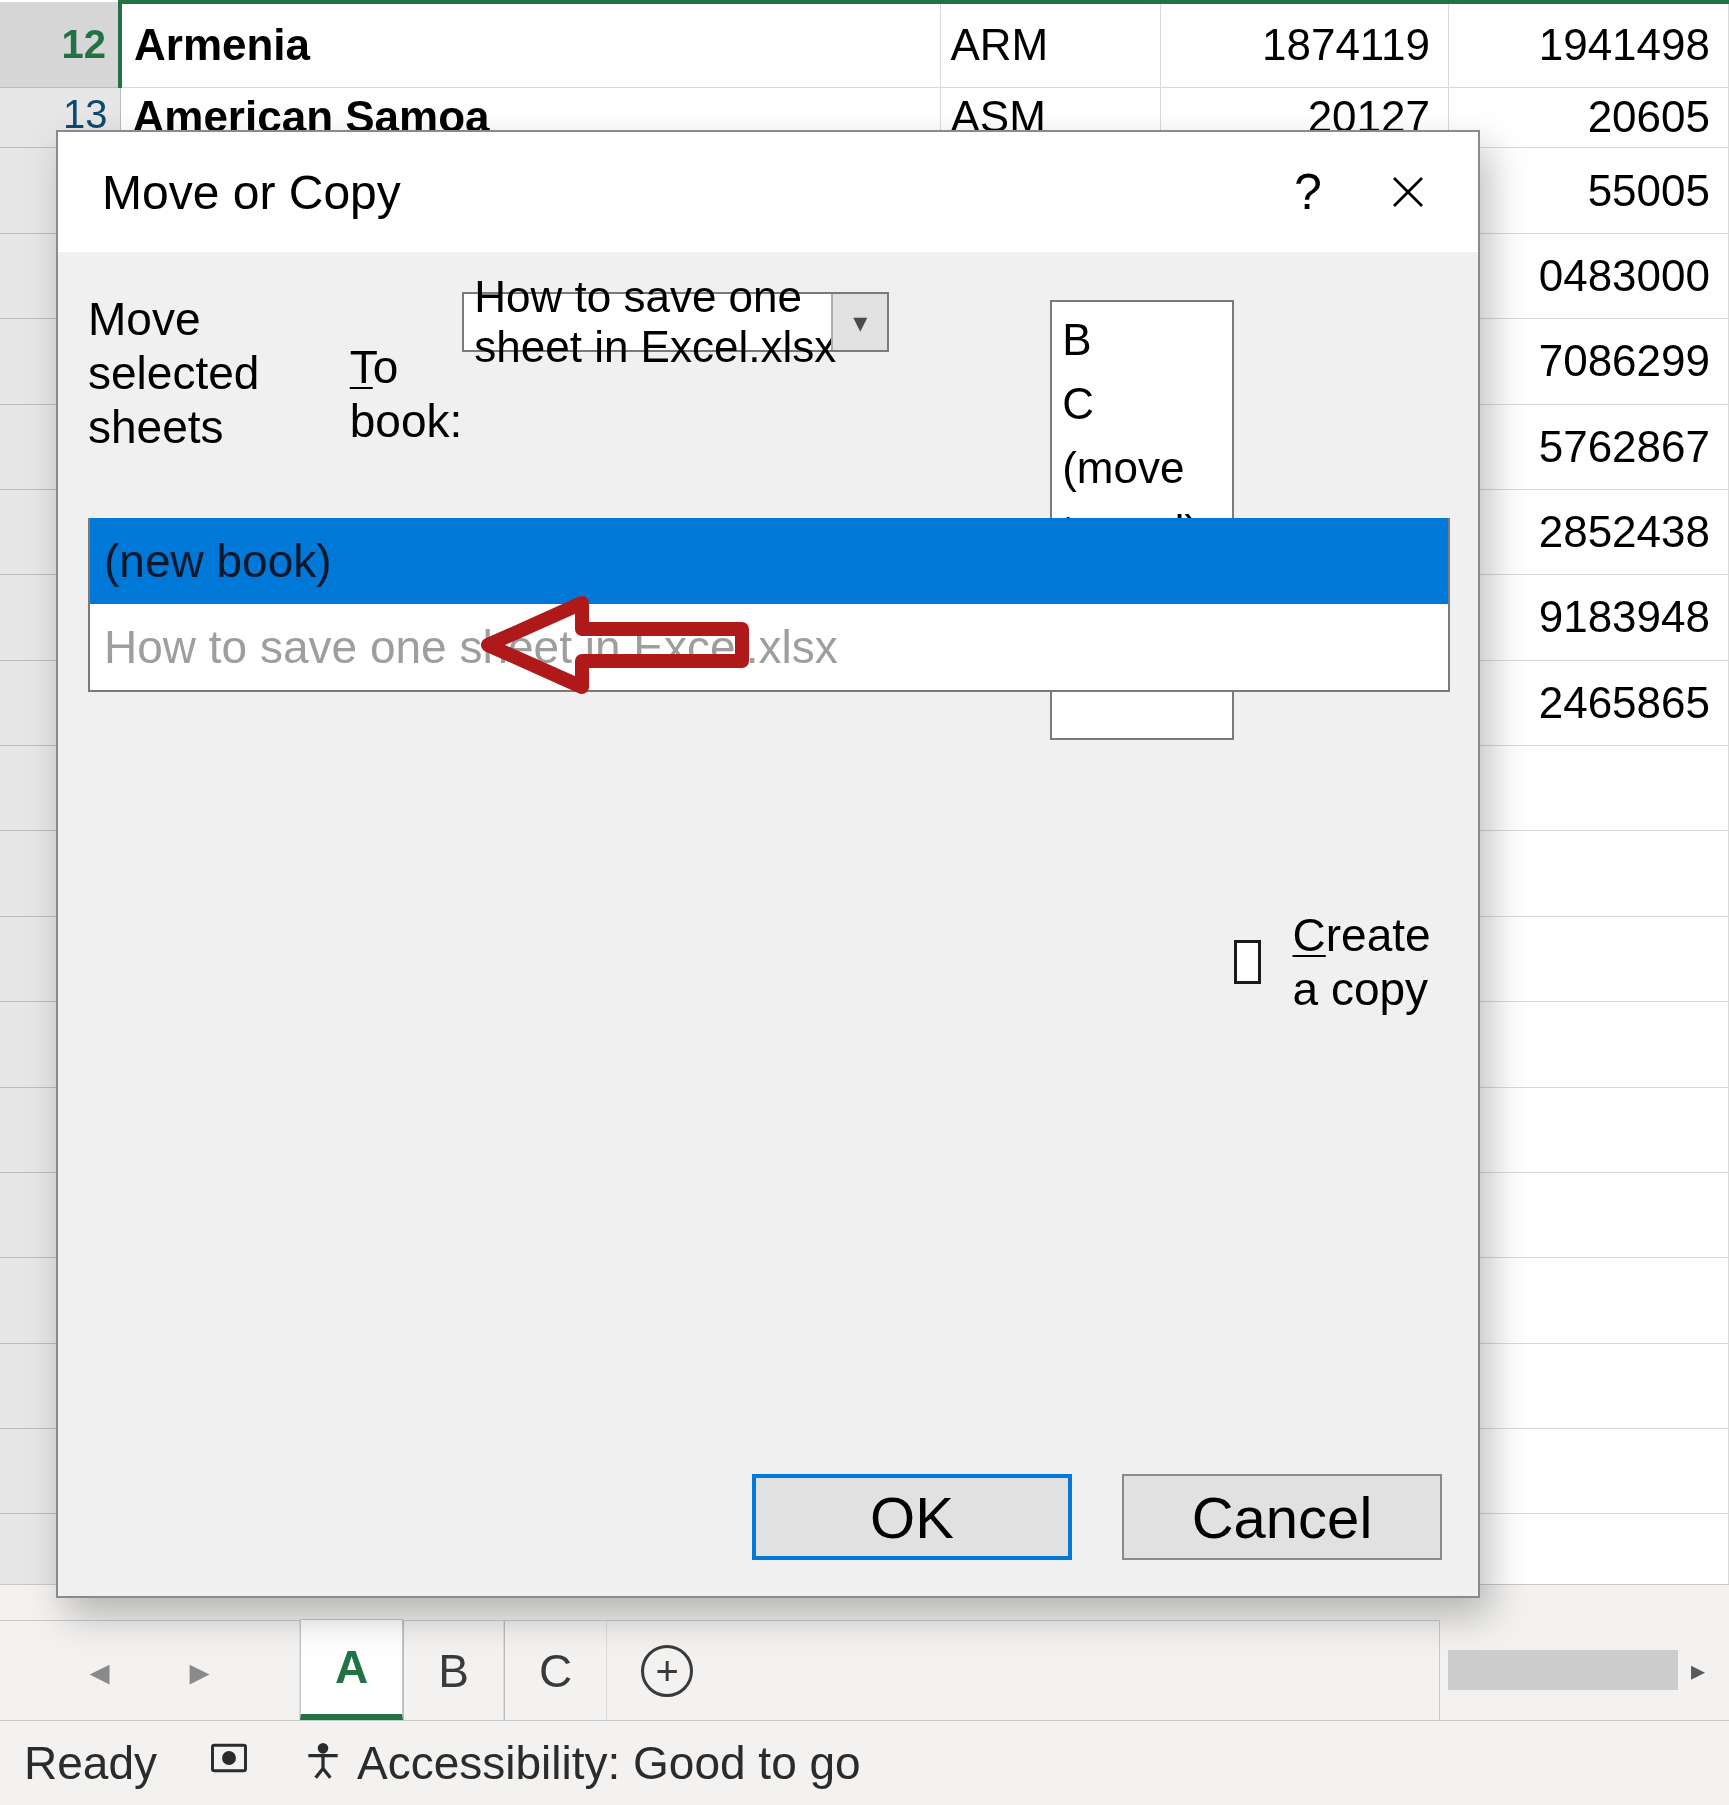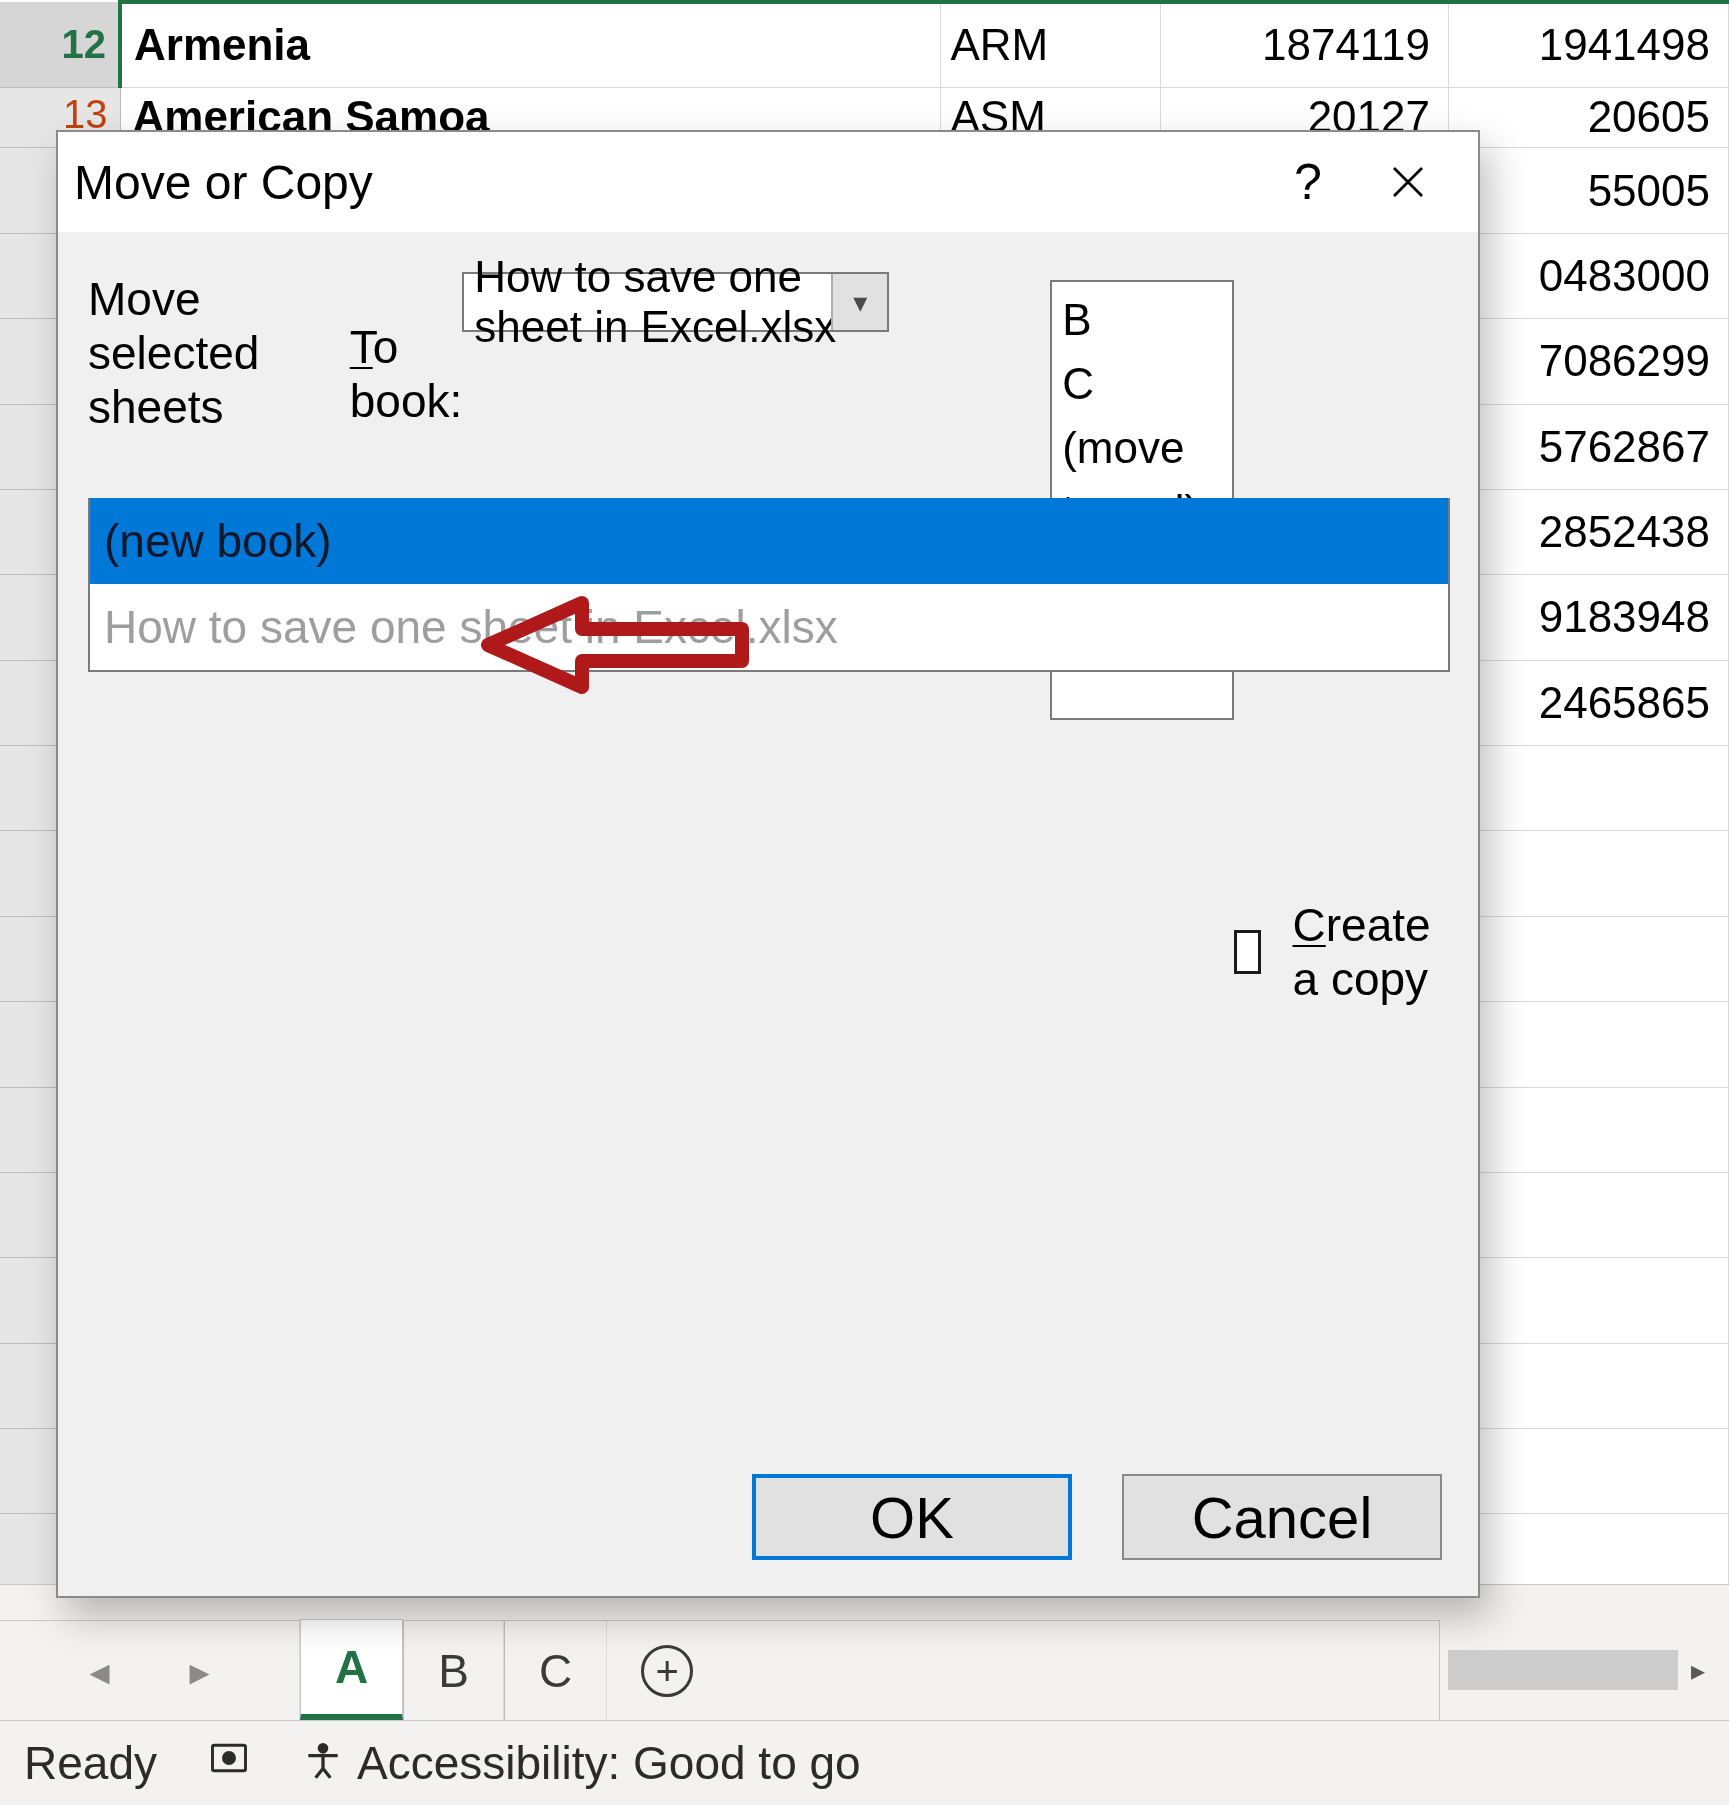--- a/index.html
+++ b/index.html
@@ -24,21 +24,21 @@
     height: 1600px;
     border-collapse: collapse;
     background: #fff;
     font-size: 44px;
   }
   .row { height: 79px; border-bottom: 1.6px solid #d9d9d9; }
   .rowhdr {
     width: 120px;
     text-align: right;
     padding-right: 12px;
-    color: #c2410c;
+    color: #0c4a6e;
     background: #e6e6e6;
     border-right: 1.6px solid #bcbcbc;
     border-bottom: 1.6px solid #bcbcbc;
     font-size: 40px;
   }
   .rowhdr.sel {
     color: #217346;
     background: #d6d6d6;
     border-right: 4px solid #217346;
     font-weight: 600;
@@ -162,25 +162,25 @@
     left: 56px; top: 130px;
     width: 1424px;
     height: 1468px;
     background: #f0f0f0;
     border: 2px solid #8a8a8a;
     box-shadow: 10px 18px 36px rgba(0,0,0,0.25);
     display: flex;
     flex-direction: column;
   }
   .dlg-titlebar {
-    height: 100px;
+    height: 120px;
     background: #ffffff;
     display: flex;
     align-items: center;
-    padding: 0 20px 0 16px;
+    padding: 0 20px 0 44px;
     font-size: 48px;
   }
   .dlg-titlebar .title { flex: 1; }
   .dlg-titlebar .help, .dlg-titlebar .close {
     width: 100px; height: 80px;
     display: flex; align-items: center; justify-content: center;
     font-size: 50px;
   }
   .dlg-titlebar .close svg { width: 42px; height: 42px; }
   .dlg-body {

